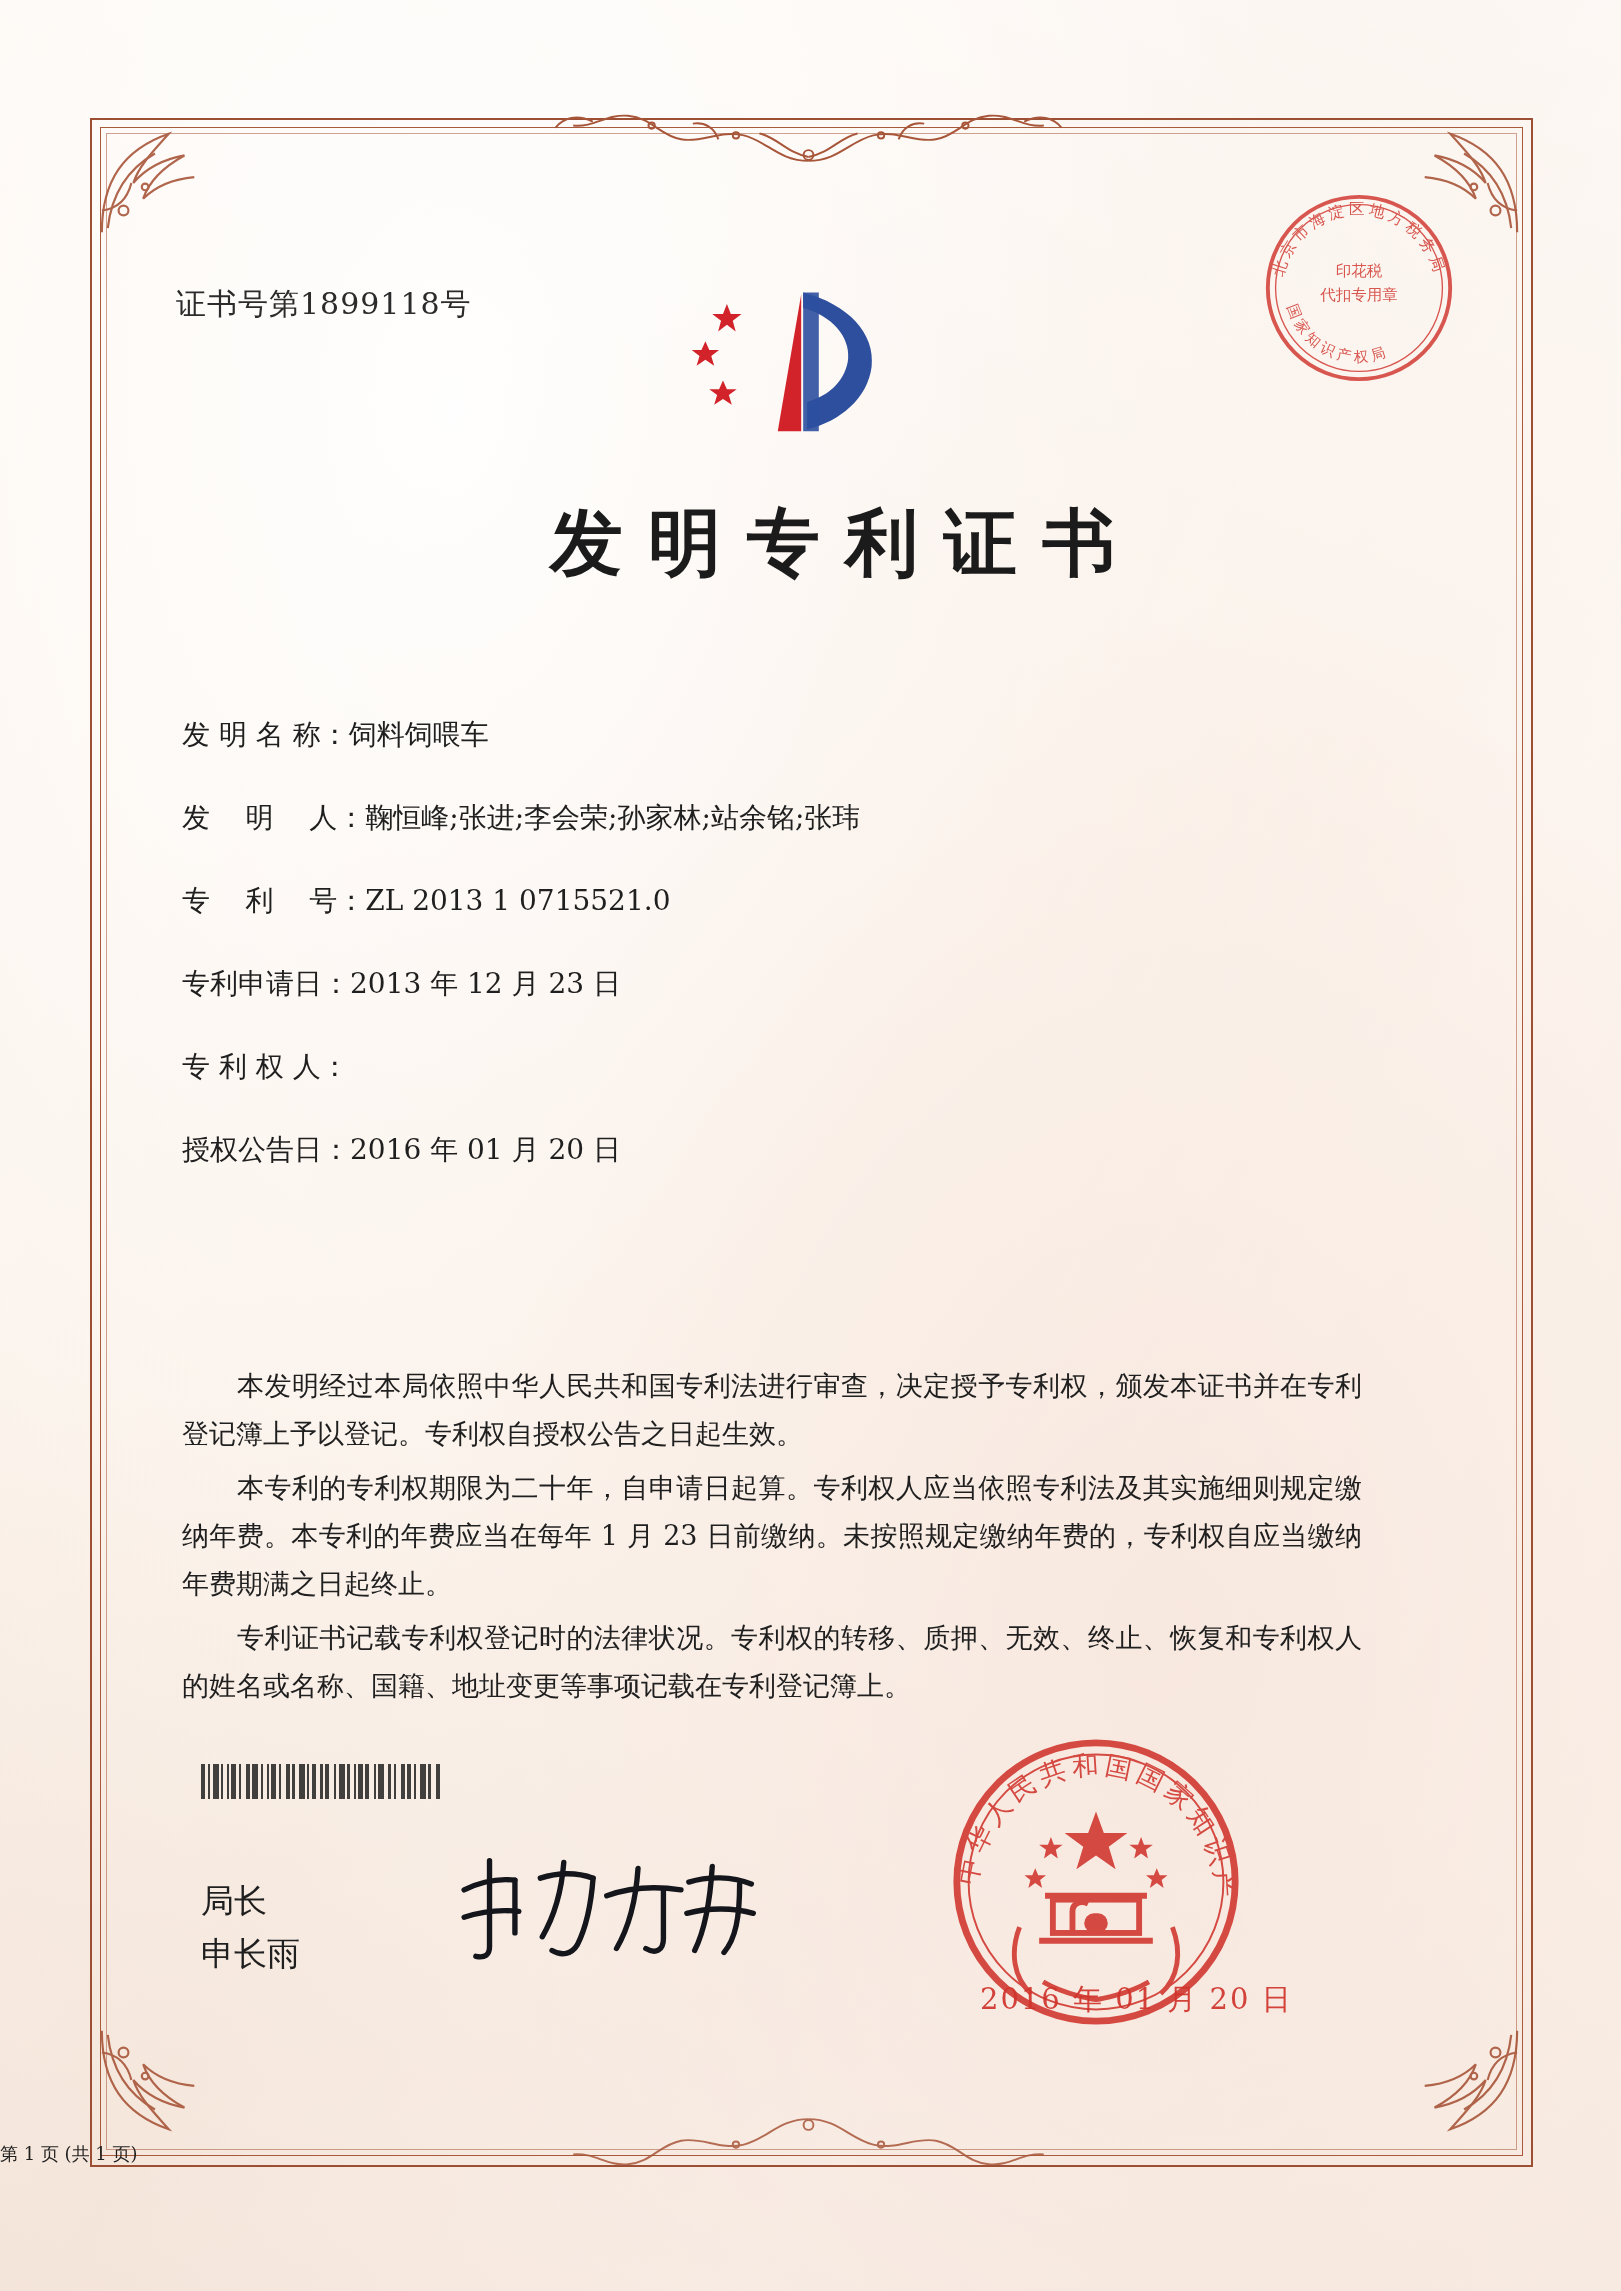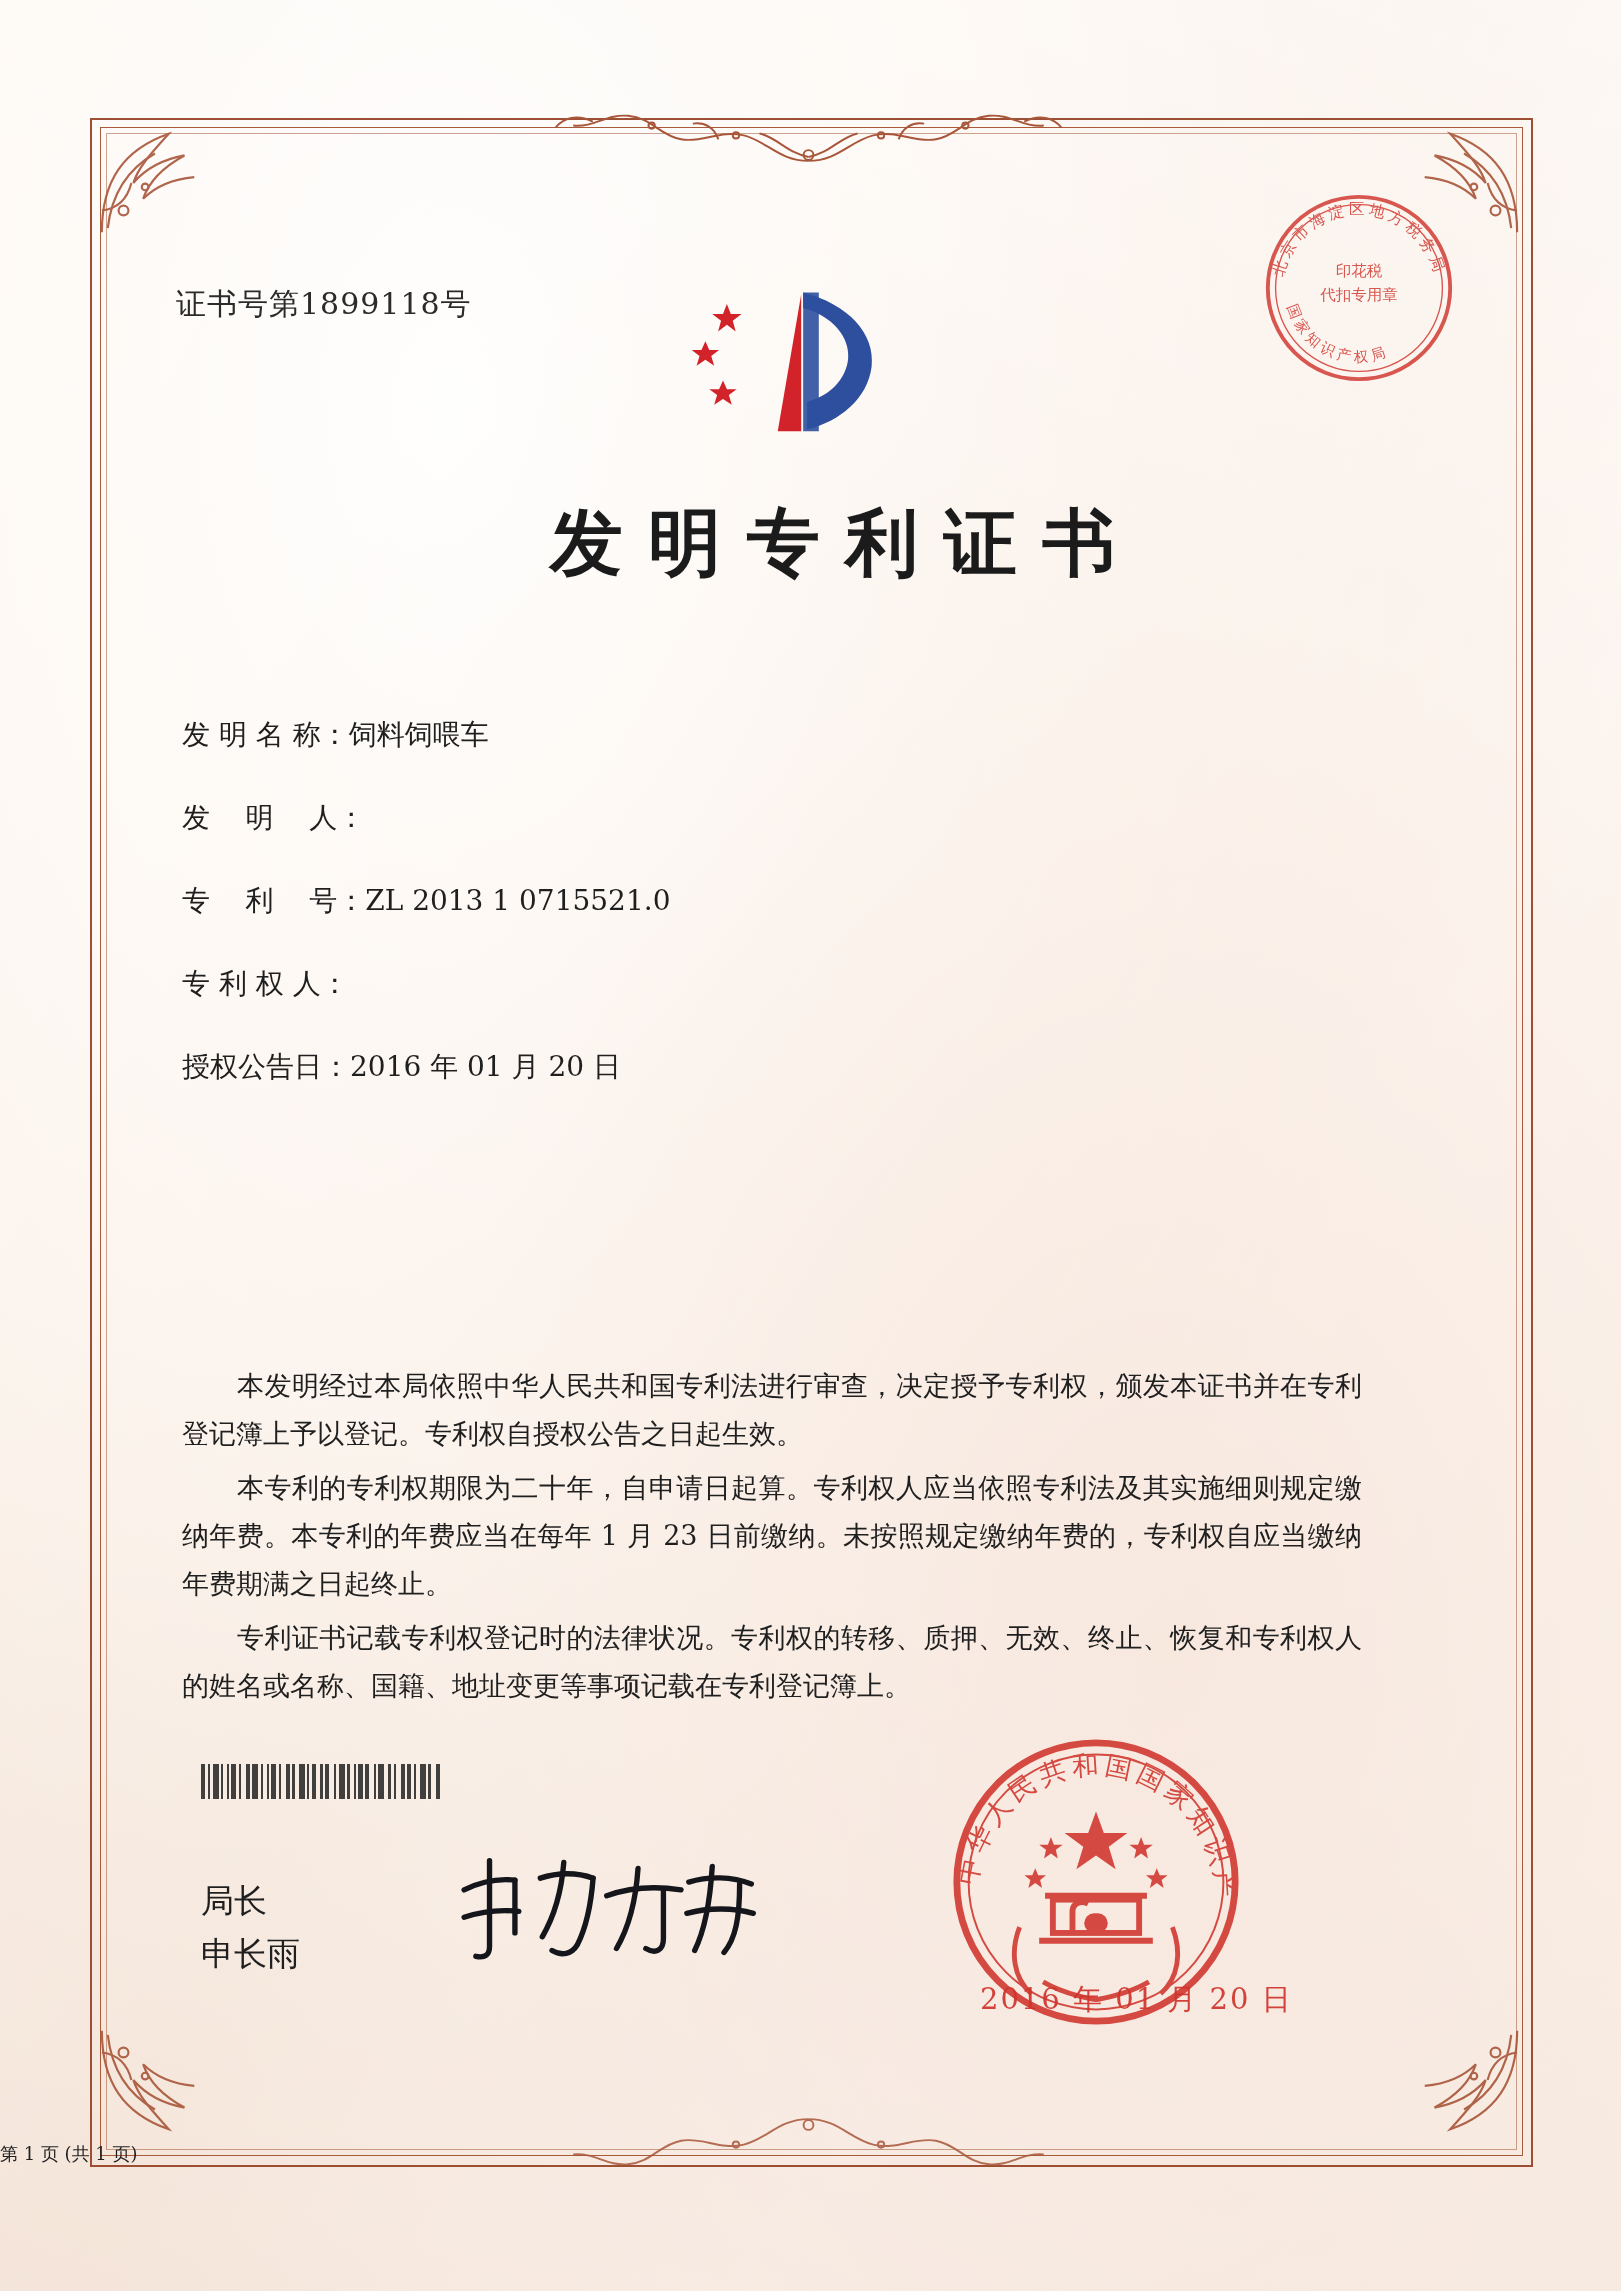--- a/index.html
+++ b/index.html
@@ -330,24 +330,29 @@
 
   <div class="title">发明专利证书</div>
 
   <div class="fields">
     <div class="field-row">
       <span class="field-label">发 明 名 称：</span>
       <span class="field-value">饲料饲喂车</span>
     </div>
     <div class="field-row">
       <span class="field-label">发    明    人：</span>
+      <span class="field-value">鞠恒峰;张进;李会荣;孙家林;站余铭;张玮</span>
     </div>
     <div class="field-row">
       <span class="field-label">专    利    号：</span>
       <span class="field-value">ZL 2013 1 0715521.0</span>
+    </div>
+    <div class="field-row">
+      <span class="field-label">专利申请日：</span>
+      <span class="field-value">2013 年 12 月 23 日</span>
     </div>
     <div class="field-row">
       <span class="field-label">专 利 权 人：</span>
     </div>
     <div class="field-row">
       <span class="field-label">授权公告日：</span>
       <span class="field-value">2016 年 01 月 20 日</span>
     </div>
   </div>
 

